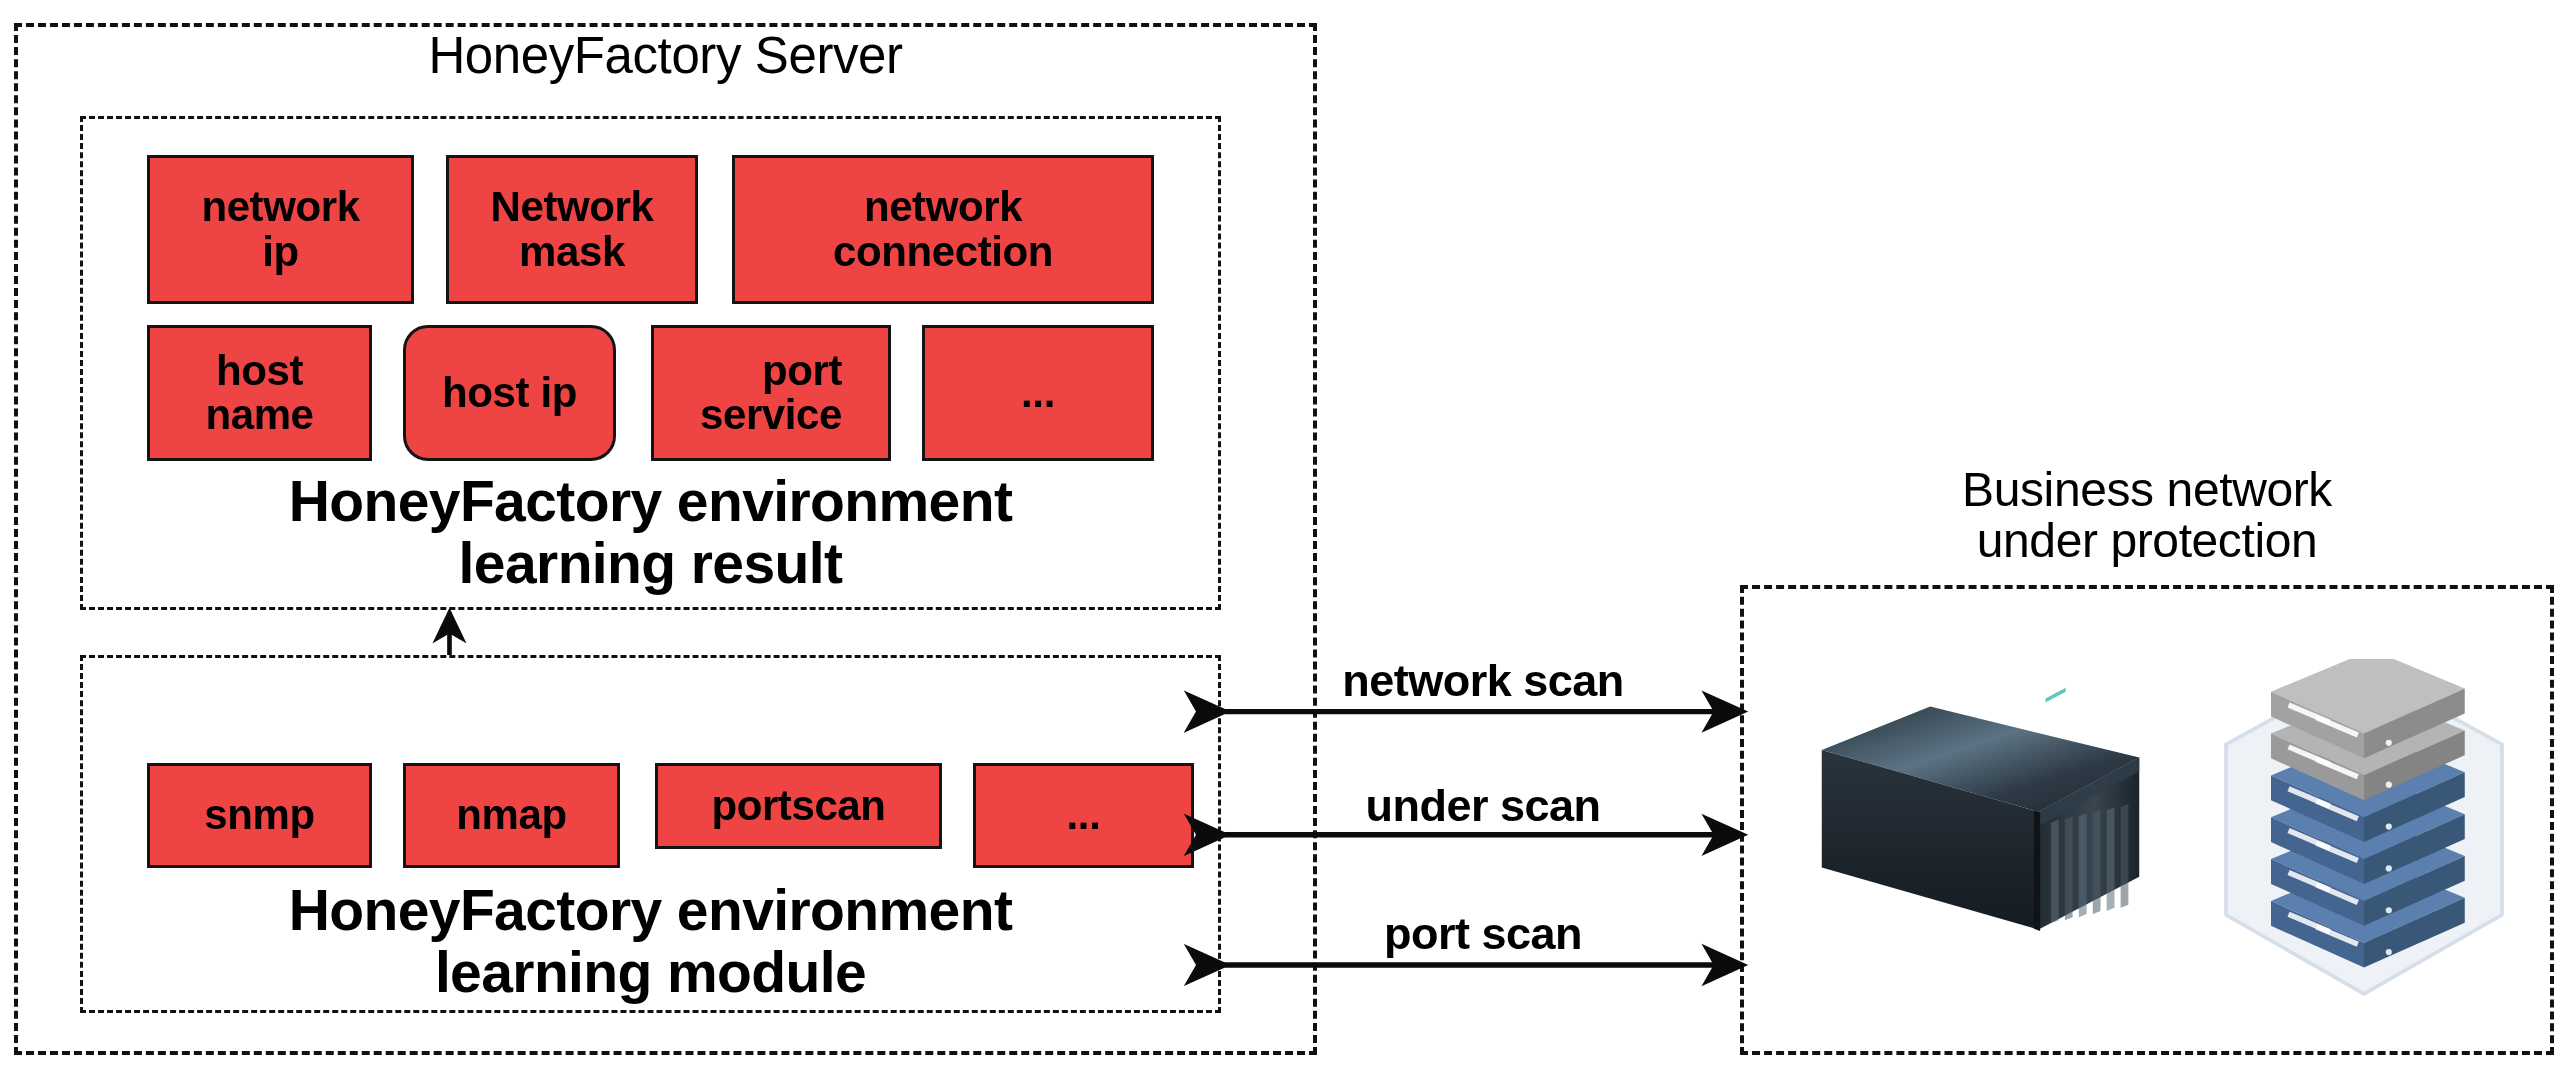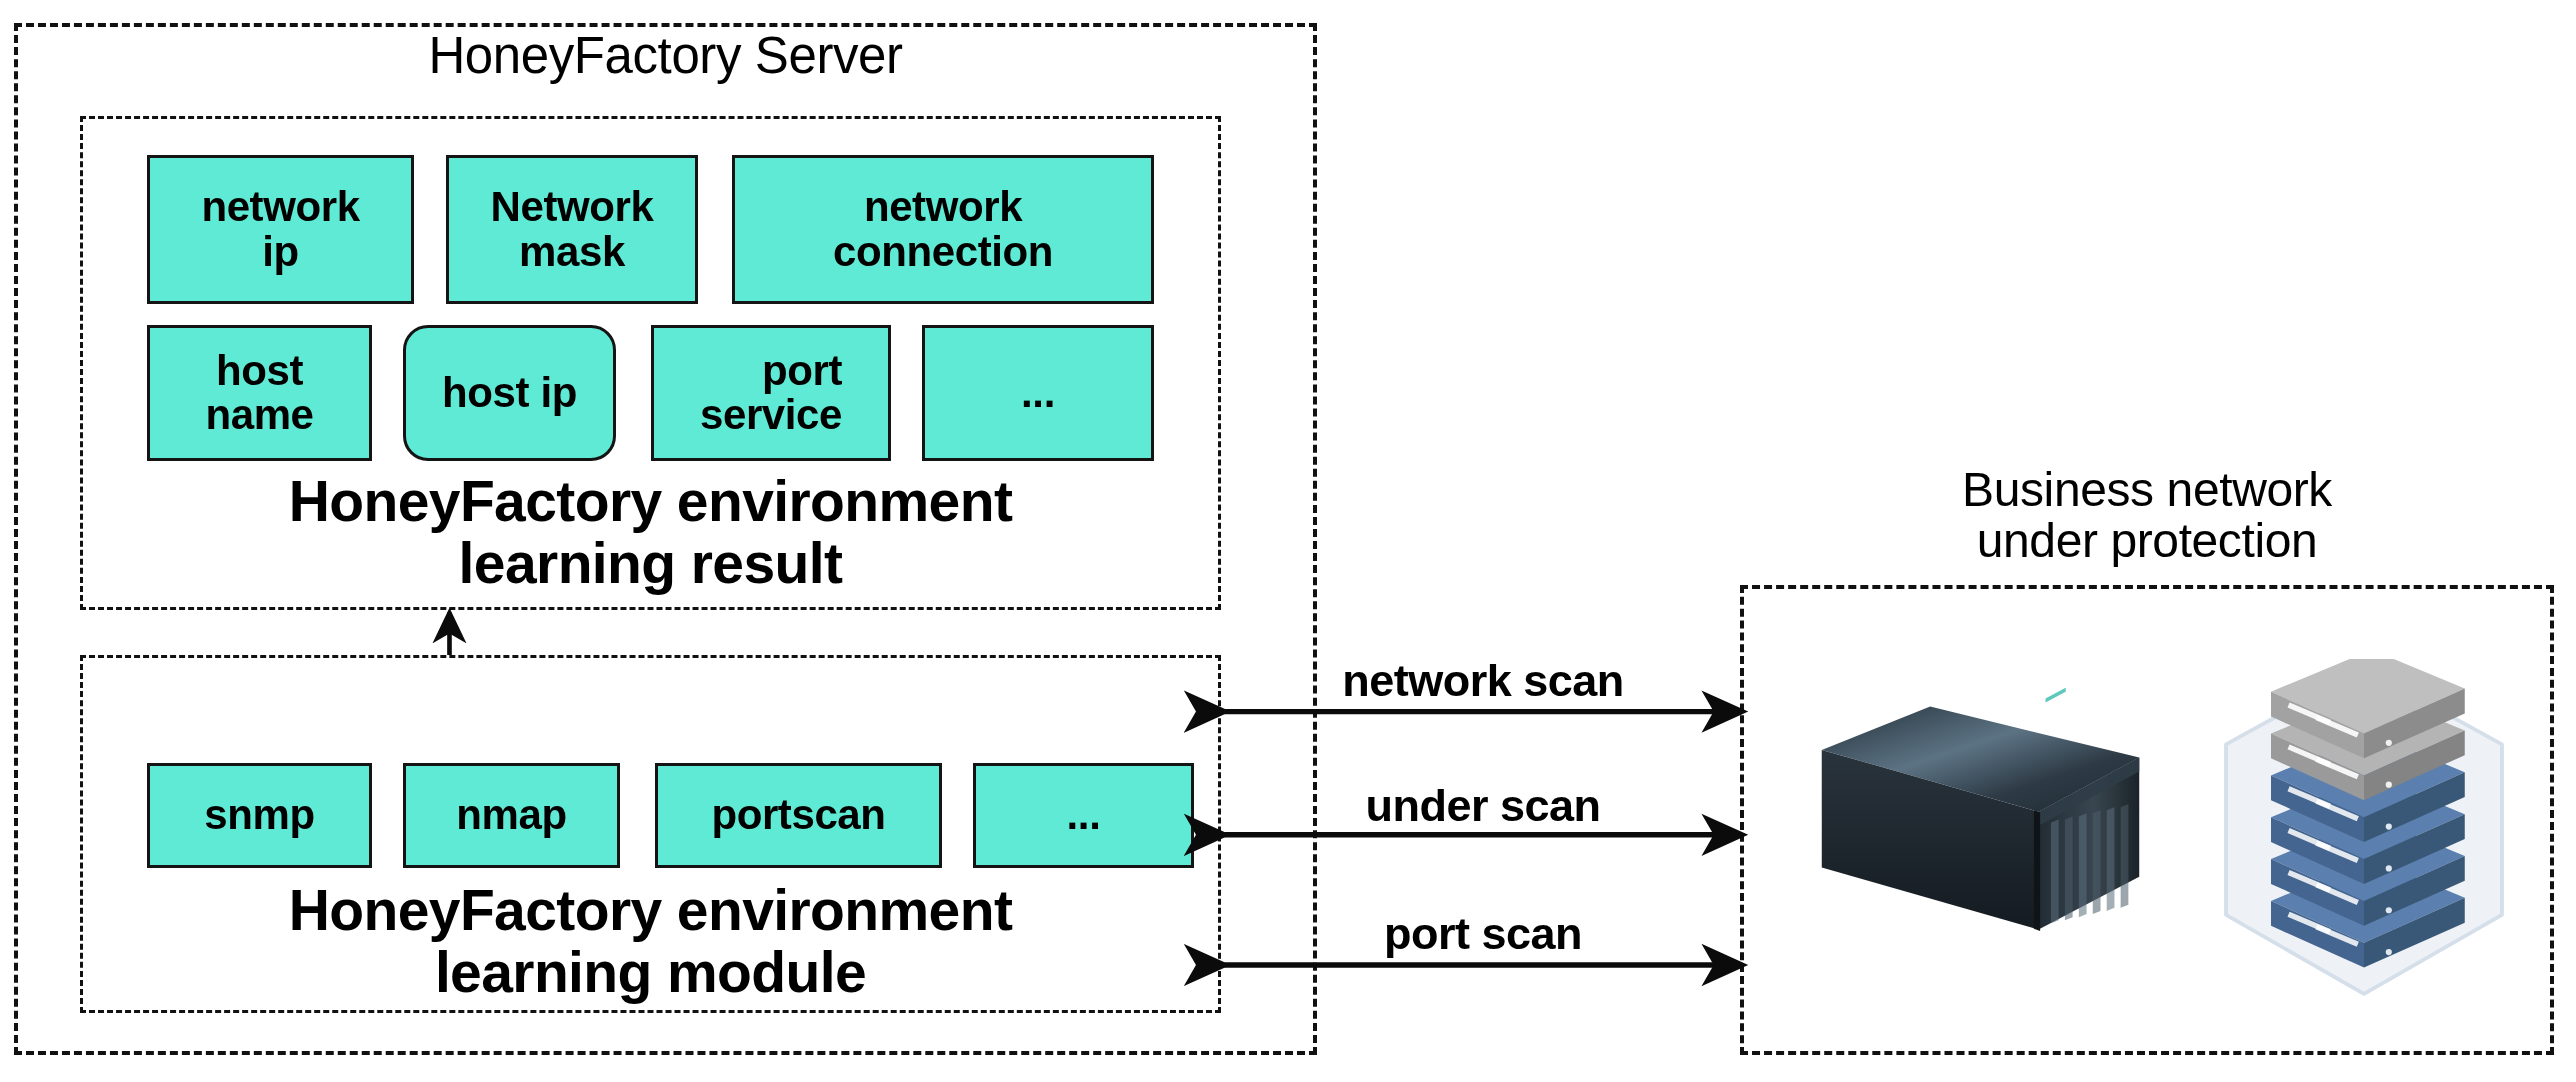--- a/index.html
+++ b/index.html
@@ -28,21 +28,21 @@
   }
   .dashed-box.thin {
     border-width: 3.9px;
   }
 
   
   .leaf-box {
     position: absolute;
     box-sizing: border-box;
     border: 3.9px solid #141414;
-    background: #5eead4;
+    background: #ef4444;
     display: flex;
     align-items: center;
     justify-content: center;
     text-align: center;
     line-height: 1.05;
     font-weight: 700;
     font-size: 42px;
     letter-spacing: -0.4px;
     padding: 0 4.6px;
   }
@@ -152,21 +152,21 @@
   <div class="dashed-box thin" style="left:80px; top:655px; width:1141px; height:358px;"></div>
 
   <div class="leaf-box" style="left:147px; top:763px; width:225px; height:105px;">
     <span class="lbl">snmp</span>
   </div>
 
   <div class="leaf-box" style="left:403px; top:763px; width:217px; height:105px;">
     <span class="lbl">nmap</span>
   </div>
 
-  <div class="leaf-box" style="left:655px; top:763px; width:287px; height:105px;">
+  <div class="leaf-box" style="left:655px; top:763px; width:287px; height:86px;">
     <span class="lbl">portscan</span>
   </div>
 
   <div class="leaf-box" style="left:973px; top:763px; width:221px; height:105px;">
     <span class="lbl">...</span>
   </div>
 
   <div class="caption" style="left:80px; top:880px; width:1141px;">HoneyFactory environment
 learning module</div>
 

